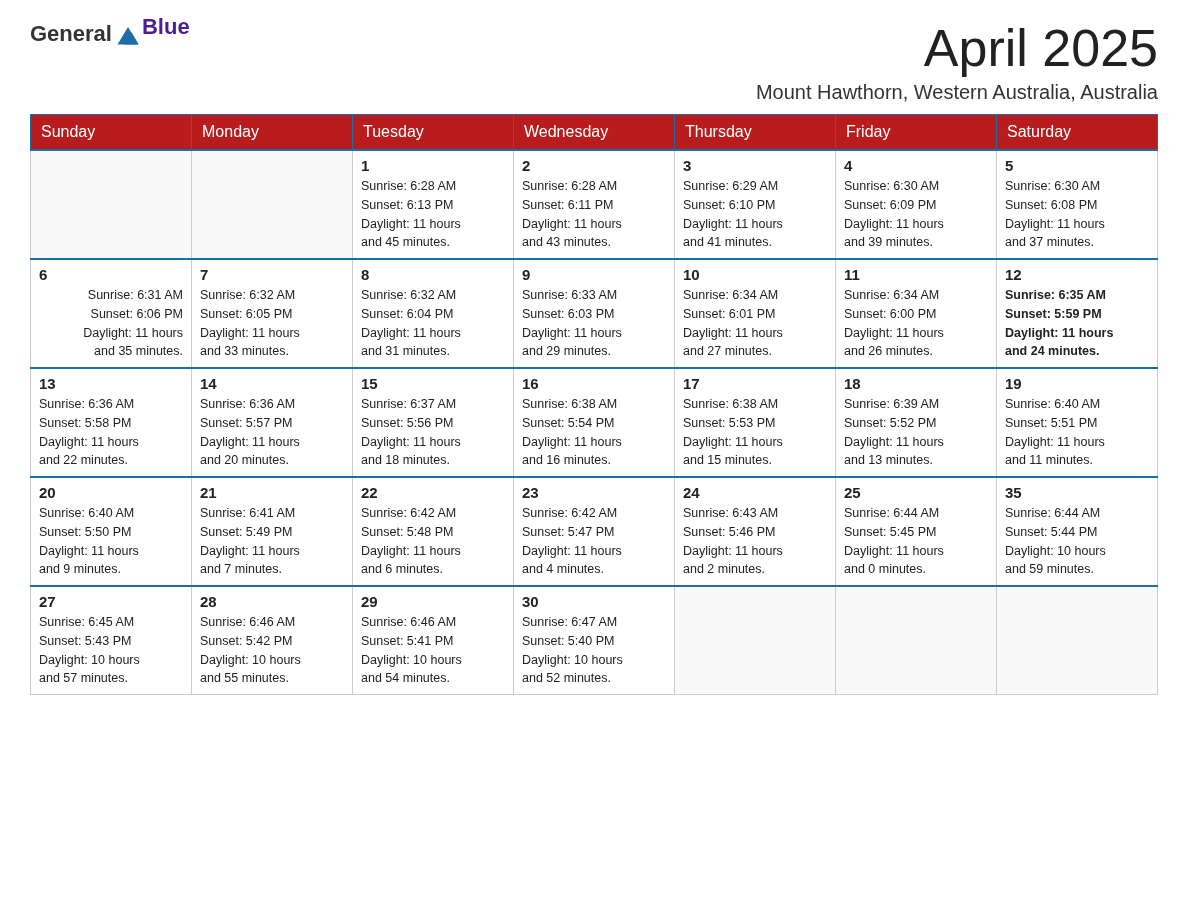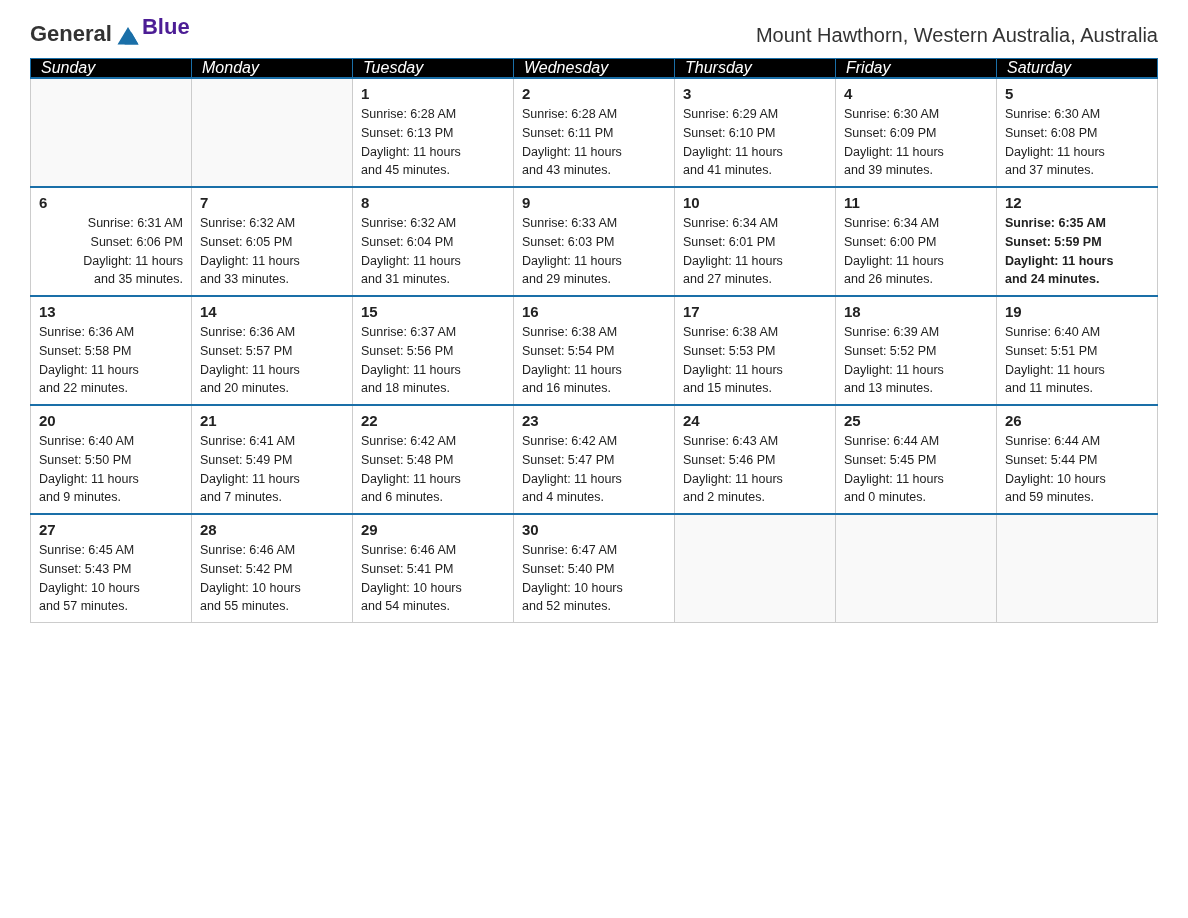--- a/index.html
+++ b/index.html
@@ -49,28 +49,27 @@
       font-size: 20px;
       color: #333;
       margin-top: 4px;
     }
     .calendar {
       width: 100%;
       border-collapse: collapse;
       margin-top: 10px;
     }
     .calendar th {
-      background-color: #000000;
+      background-color: #b91c1c;
       color: #fff;
-      padding: 0 10px;
+      padding: 8px 10px;
       text-align: left;
       font-size: 16px;
       font-weight: normal;
       border: 1px solid #1a6fa8;
-      font-style: italic;
     }
     .calendar td {
       vertical-align: top;
       padding: 6px 8px;
       border: 1px solid #ccc;
       width: 14.28%;
       min-height: 90px;
       font-size: 13px;
       color: #222;
     }
@@ -102,20 +101,21 @@
         <span class="logo-text-general">General</span>
         <svg class="logo-icon" viewBox="0 0 32 32" xmlns="http://www.w3.org/2000/svg">
           <polygon points="4,28 16,8 28,28" fill="#1a6fa8"></polygon>
           <polygon points="18,28 26,14 34,28" fill="#1a6fa8" transform="translate(-6,0)"></polygon>
         </svg>
       </div>
       <span class="logo-text-blue" style="margin-top:-6px;margin-left:0;">Blue</span>
     </div>
   </div>
   <div class="title-section">
+    <div class="month-title">April 2025</div>
     <div class="location-title">Mount Hawthorn, Western Australia, Australia</div>
   </div>
 </div>
 
 <table class="calendar">
   <thead>
     <tr>
     <th>Sunday</th>
         <th>Monday</th>
         <th>Tuesday</th>
@@ -304,21 +304,21 @@
 and 2 minutes.</div>
         </td>
         <td>
           <div class="day-number">25</div>
           <div class="day-info" style="white-space: pre-line;">Sunrise: 6:44 AM
 Sunset: 5:45 PM
 Daylight: 11 hours
 and 0 minutes.</div>
         </td>
         <td>
-          <div class="day-number">26</div>
+          <div class="day-number">35</div>
           <div class="day-info" style="white-space: pre-line;">Sunrise: 6:44 AM
 Sunset: 5:44 PM
 Daylight: 10 hours
 and 59 minutes.</div>
         </td>
       </tr>
       <tr class="week-row">
         <td>
           <div class="day-number">27</div>
           <div class="day-info" style="white-space: pre-line;">Sunrise: 6:45 AM

